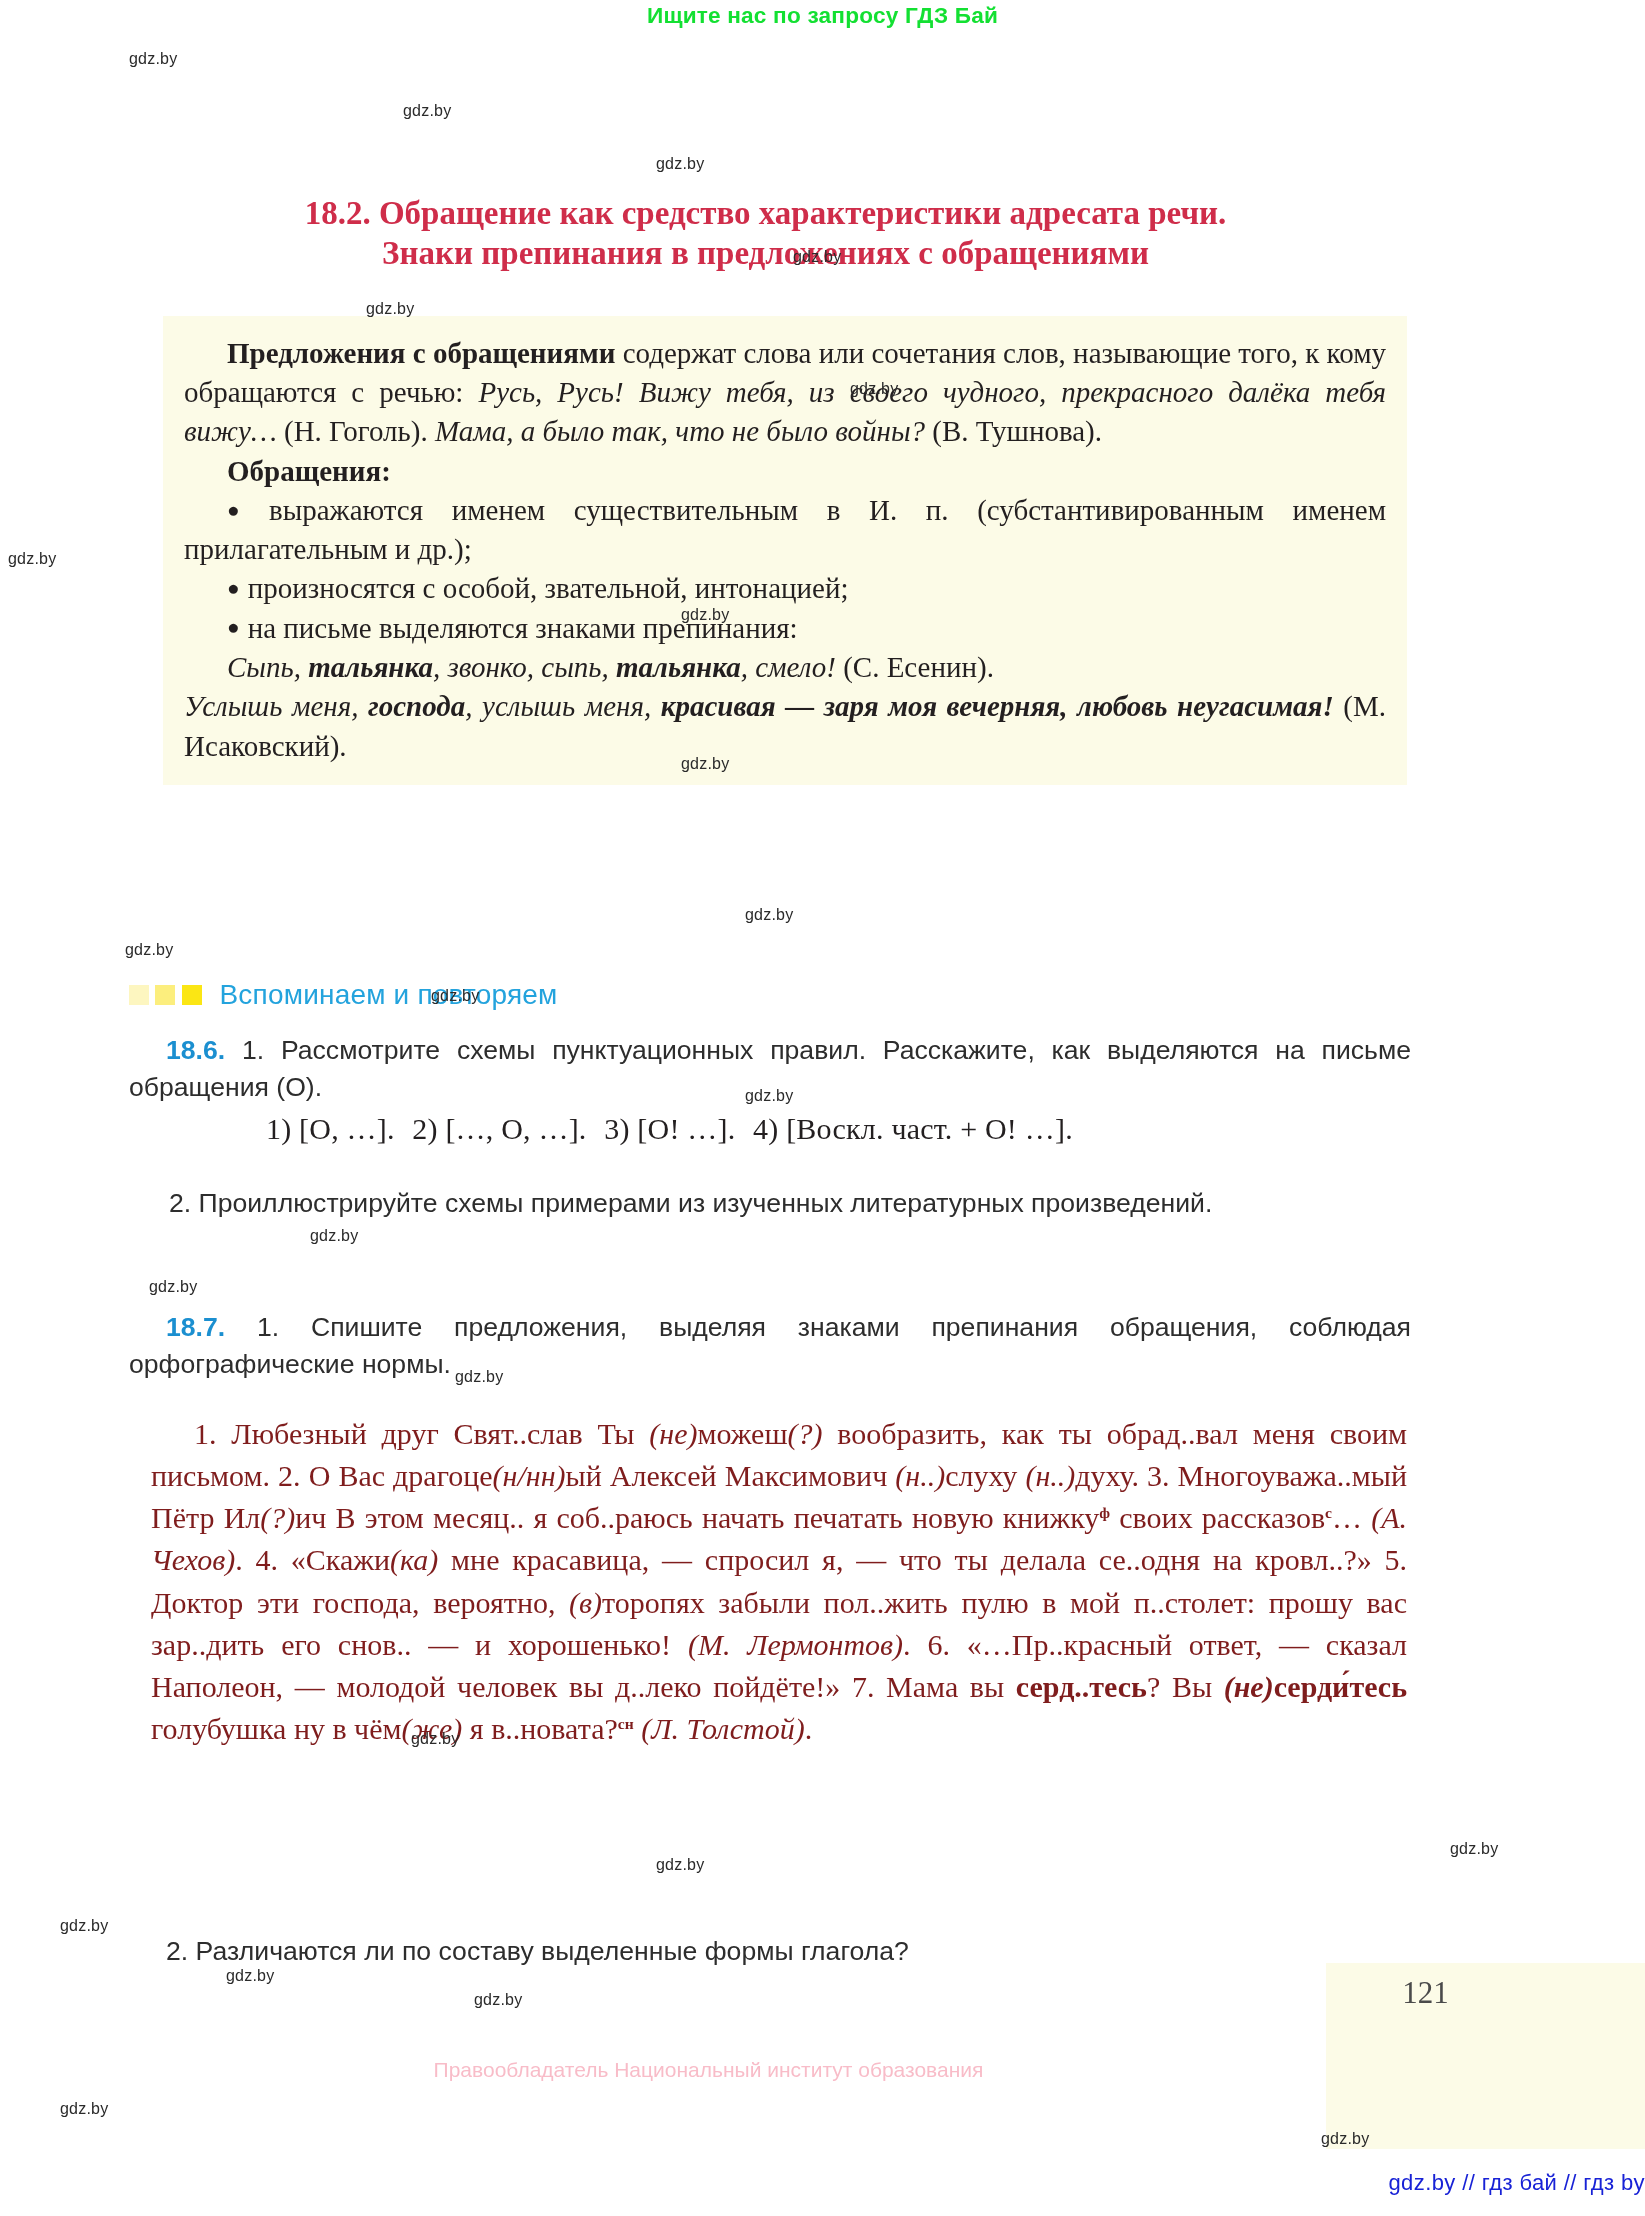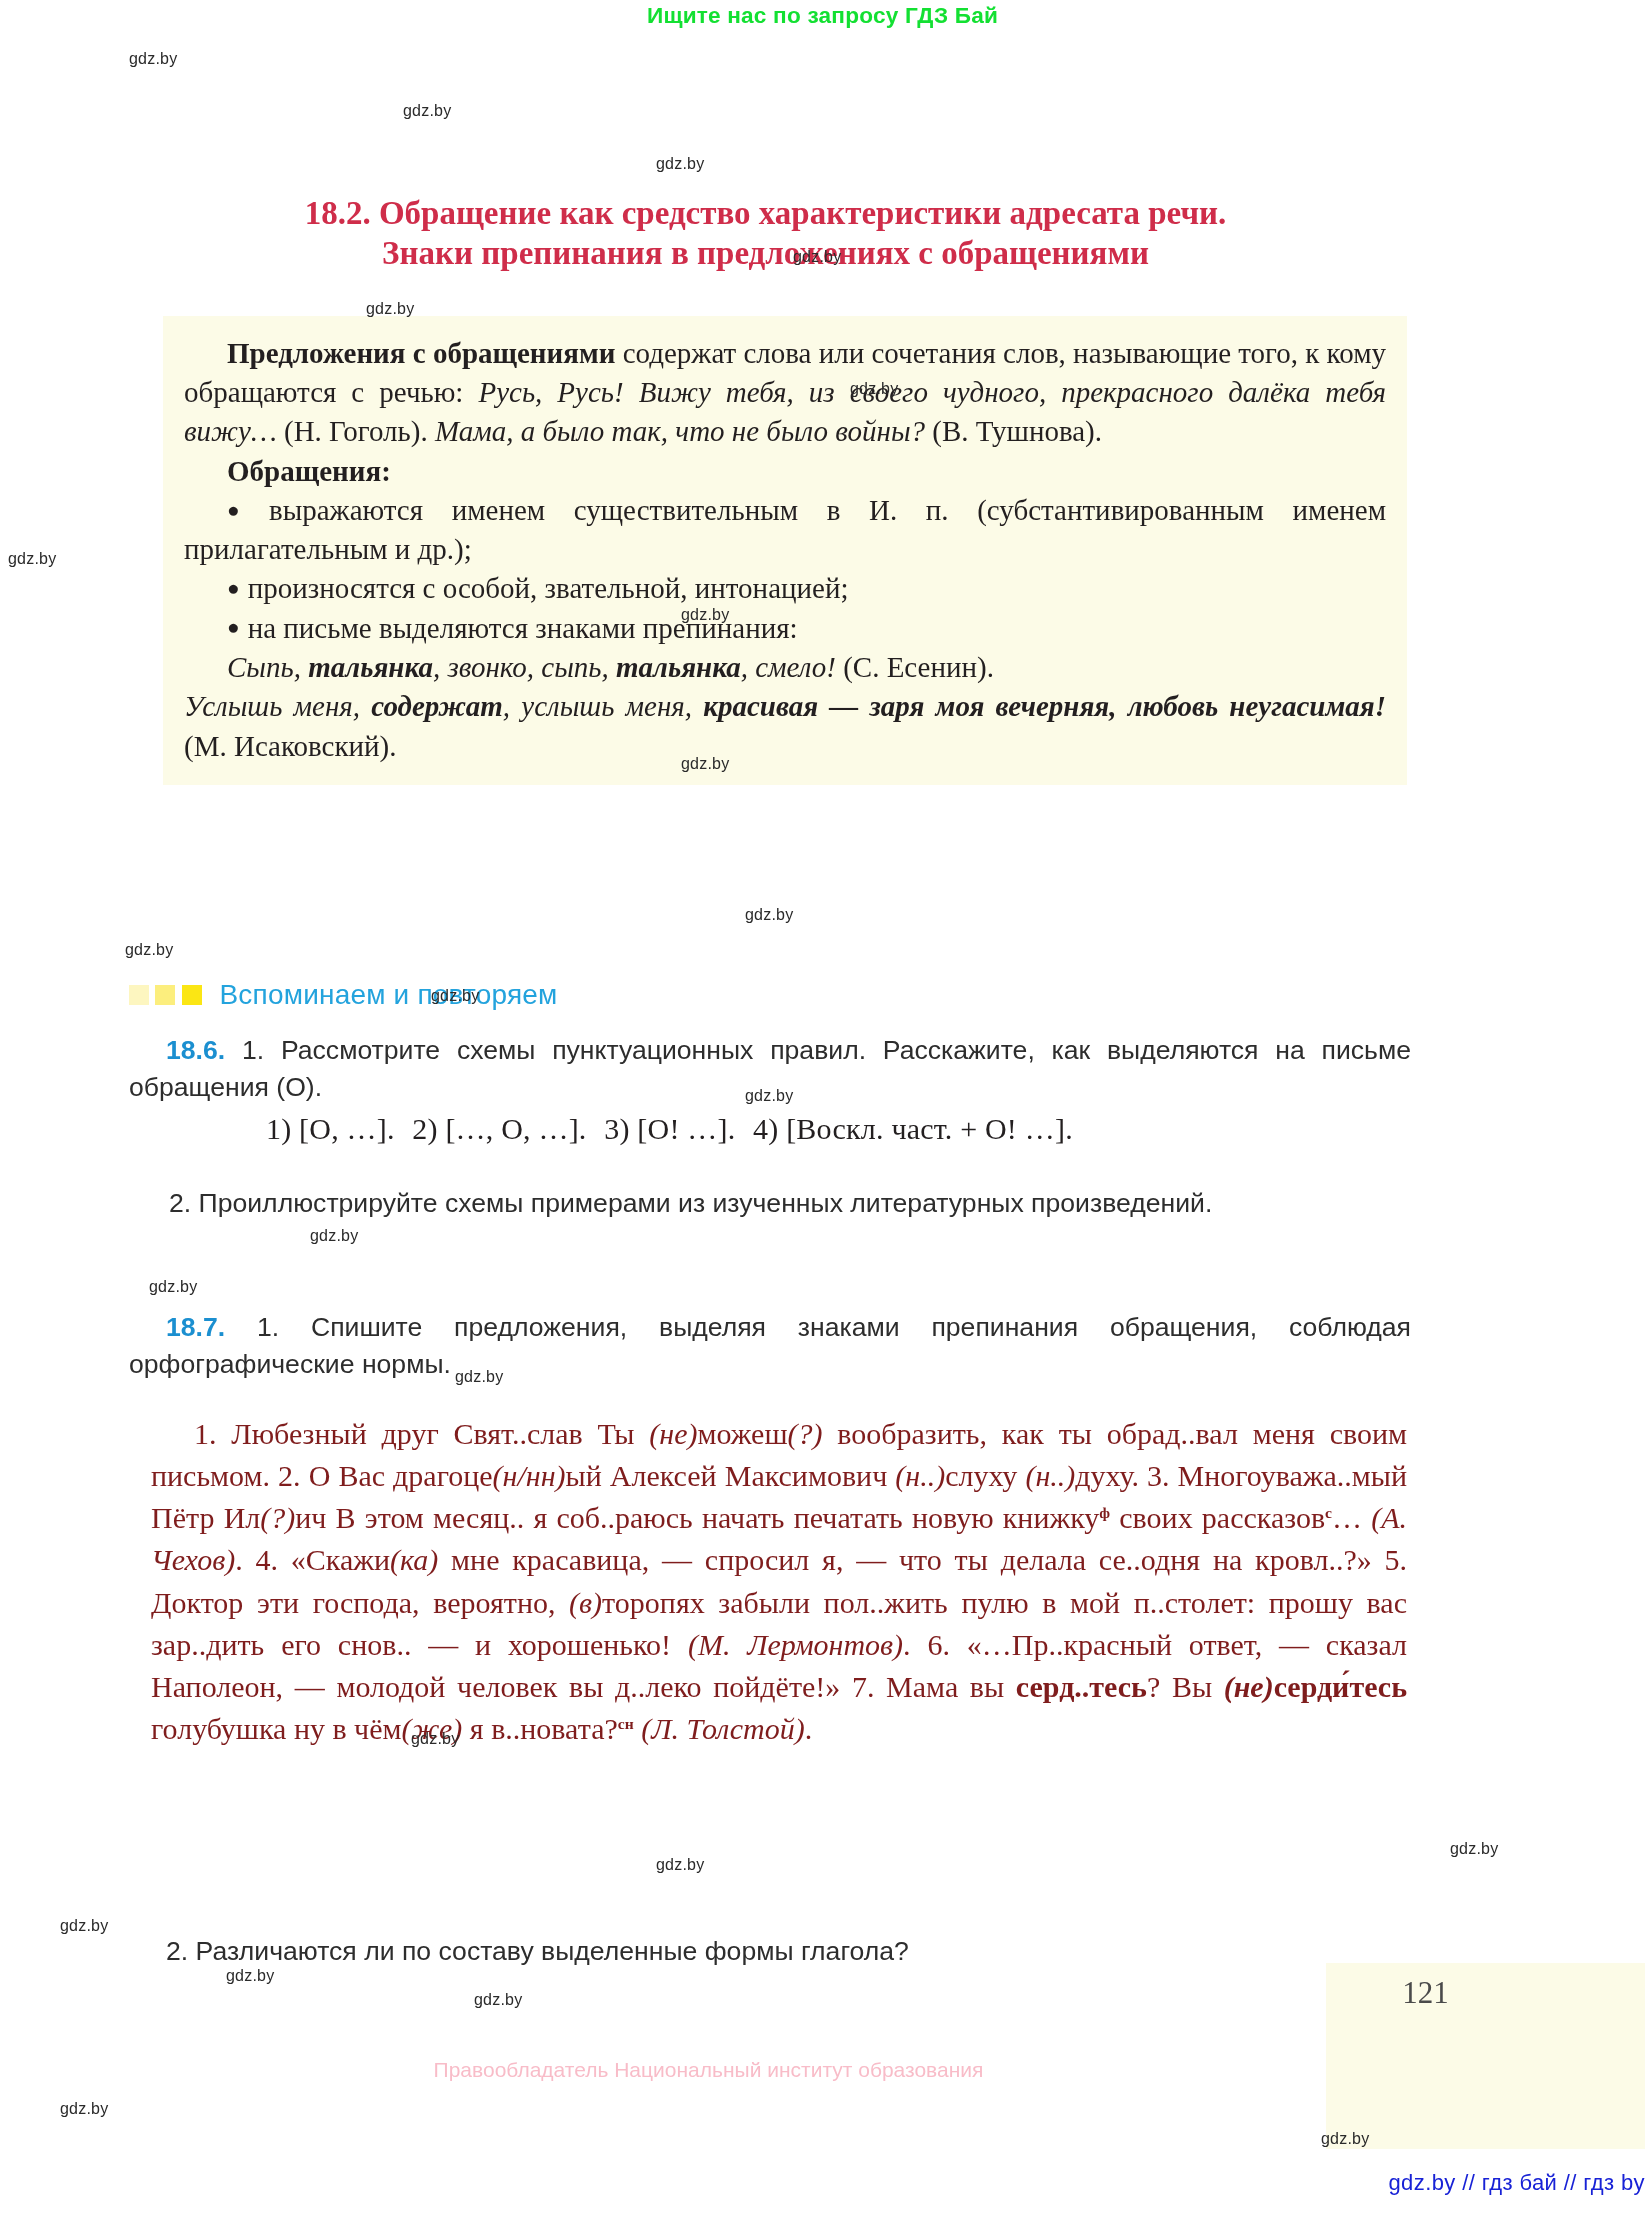--- a/index.html
+++ b/index.html
@@ -223,21 +223,21 @@
 
   <p class="bullet-line"><span class="bul">●</span><span>выражаются именем существительным в И. п. (субстантивированным именем прилагательным и др.);</span></p>
 
 
   <p class="bullet-line"><span class="bul">●</span><span>произносятся с особой, звательной, интонацией;</span></p>
 
   <p class="bullet-line"><span class="bul">●</span><span>на письме выделяются знаками препинания:</span></p>
 
   <p class="ex-line"><i>Сыпь, </i><span class="bi">тальянка</span><i>, звонко, сыпь, </i><span class="bi">тальянка</span><i>, смело!</i><span> (С. Есенин).</span></p>
 
-  <p><i>Услышь меня, </i><span class="bi">содержат</span><i>, услышь меня, </i><span class="bi">красивая — заря моя вечерняя, любовь неугасимая!</span><span> (М. Исаковский).</span></p>
+  <p><i>Услышь меня, </i><span class="bi">господа</span><i>, услышь меня, </i><span class="bi">красивая — заря моя вечерняя, любовь неугасимая!</span><span> (М. Исаковский).</span></p>
 </div>
 
 <div class="sec-head">
   <span class="sq sq1"></span>
   <span class="sq sq2"></span>
   <span class="sq sq3"></span>
   <span class="sec-head-label">Вспоминаем и повторяем</span>
 </div>
 
 <div class="sans-p" style="top:1032px; left:129px; width:1282px; text-indent:37px;"><span class="exno">18.6.</span><span> 1. Рассмотрите схемы пунктуационных правил. Расскажите, как выделяются на письме обращения (О).</span></div>

